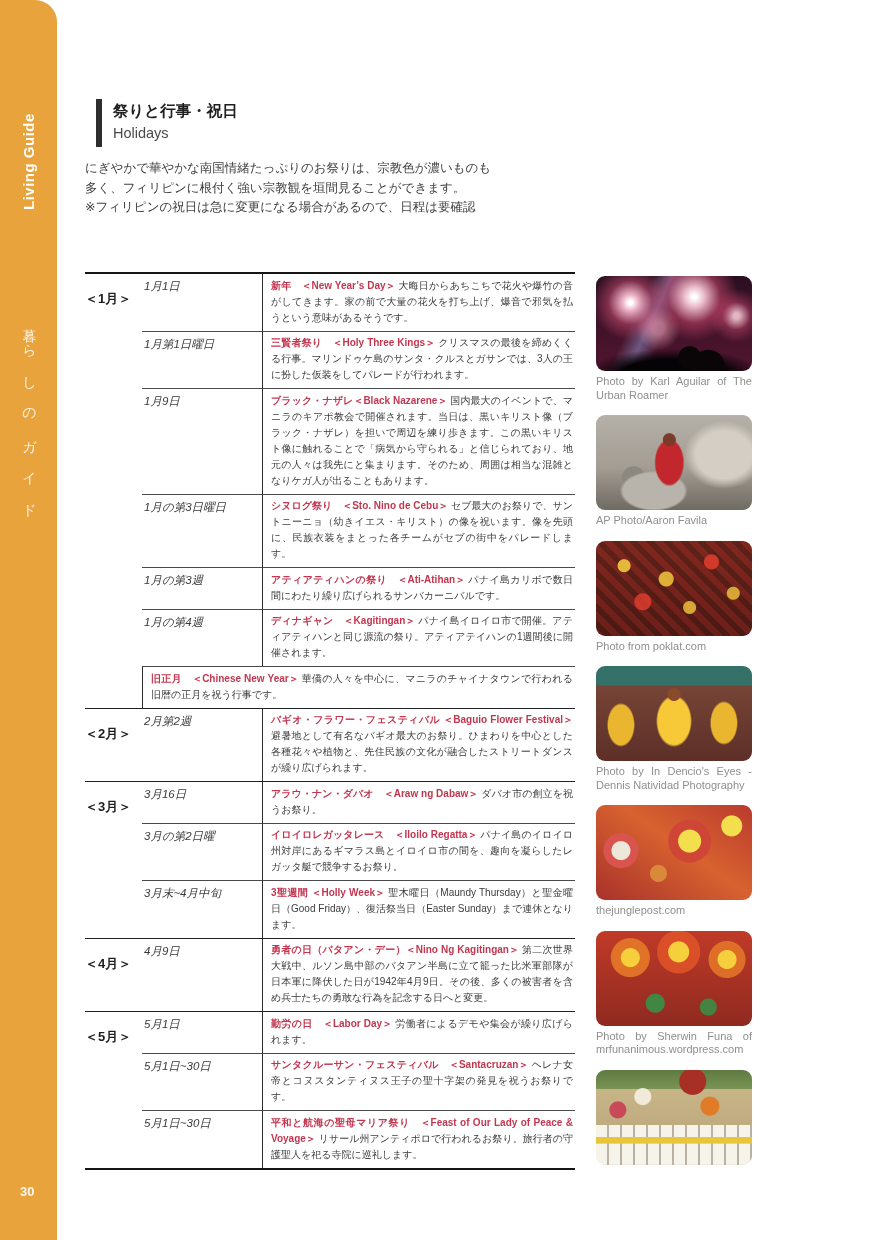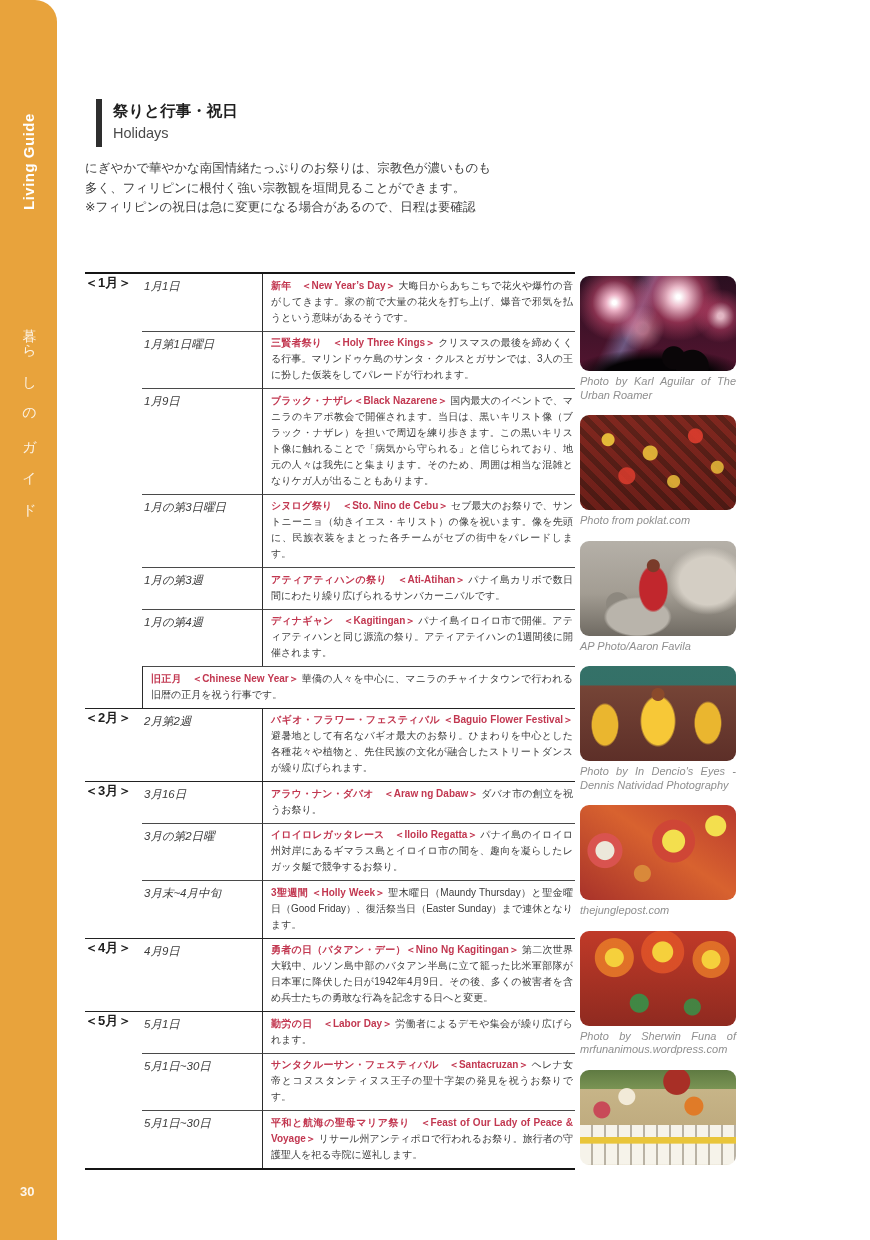--- a/index.html
+++ b/index.html
@@ -53,39 +53,39 @@
     border-top:2.5px solid #151515;border-bottom:2.5px solid #151515;
   }
   .trow{display:flex;align-items:stretch;}
   .trow.month-start{border-top:1.5px solid #222;}
   .trow:first-child{border-top:none;}
   .trow:not(.month-start) .cell-date,
   .trow:not(.month-start) .cell-desc{border-top:1px solid #4a4a4a;}
   .cell-month{
     width:57px;flex:0 0 57px;
     font-size:13px;font-weight:bold;color:#1d1d1d;
-    padding-top:0;
+    padding-top:16px;
   }
   .cell-date{
     width:114px;flex:0 0 114px;
     font-size:11.5px;color:#3a3a3a;
     padding:5px 4px 5px 2px;
     font-style:italic;
   }
   .cell-desc{
     flex:1;
     border-left:1.2px solid var(--line);
     padding:3.5px 2px 5px 8px;
     font-size:10px;line-height:16px;color:var(--ink);
     text-align:justify;
   }
   .head{color:var(--red);font-weight:bold;}
 
   
-  .photo-col{position:absolute;left:580px;top:276px;width:156px;font-style:italic;}
+  .photo-col{position:absolute;left:596px;top:276px;width:156px;}
   .pitem{margin:0 0 13px 0;}
   .photo{width:156px;height:95px;border-radius:9px;background:#888;}
   .caption{
     margin:4px 0 0;font-size:11px;line-height:13.5px;color:#8f8f8f;
     text-align:justify;
   }
 
   
   .fireworks{
     background:
@@ -321,30 +321,30 @@
   </div>
 </div>
 
 <div class="photo-col">
   <div class="pitem">
     <div class="photo fireworks"></div>
     <p class="caption">Photo by Karl Aguilar of The Urban Roamer</p>
   </div>
 
   <div class="pitem">
+    <div class="photo horse-rider"></div>
+    <p class="caption">AP Photo/Aaron Favila</p>
+  </div>
+
+  <div class="pitem">
     <div class="photo crowd"></div>
     <p class="caption">Photo from poklat.com</p>
   </div>
 
   <div class="pitem">
-    <div class="photo horse-rider"></div>
-    <p class="caption">AP Photo/Aaron Favila</p>
-  </div>
-
-  <div class="pitem">
     <div class="photo yellow-dancers"></div>
     <p class="caption">Photo by In Dencio's Eyes - Dennis Natividad Photography</p>
   </div>
 
   <div class="pitem">
     <div class="photo dragon-dance"></div>
     <p class="caption">thejunglepost.com</p>
   </div>
 
   <div class="pitem">

